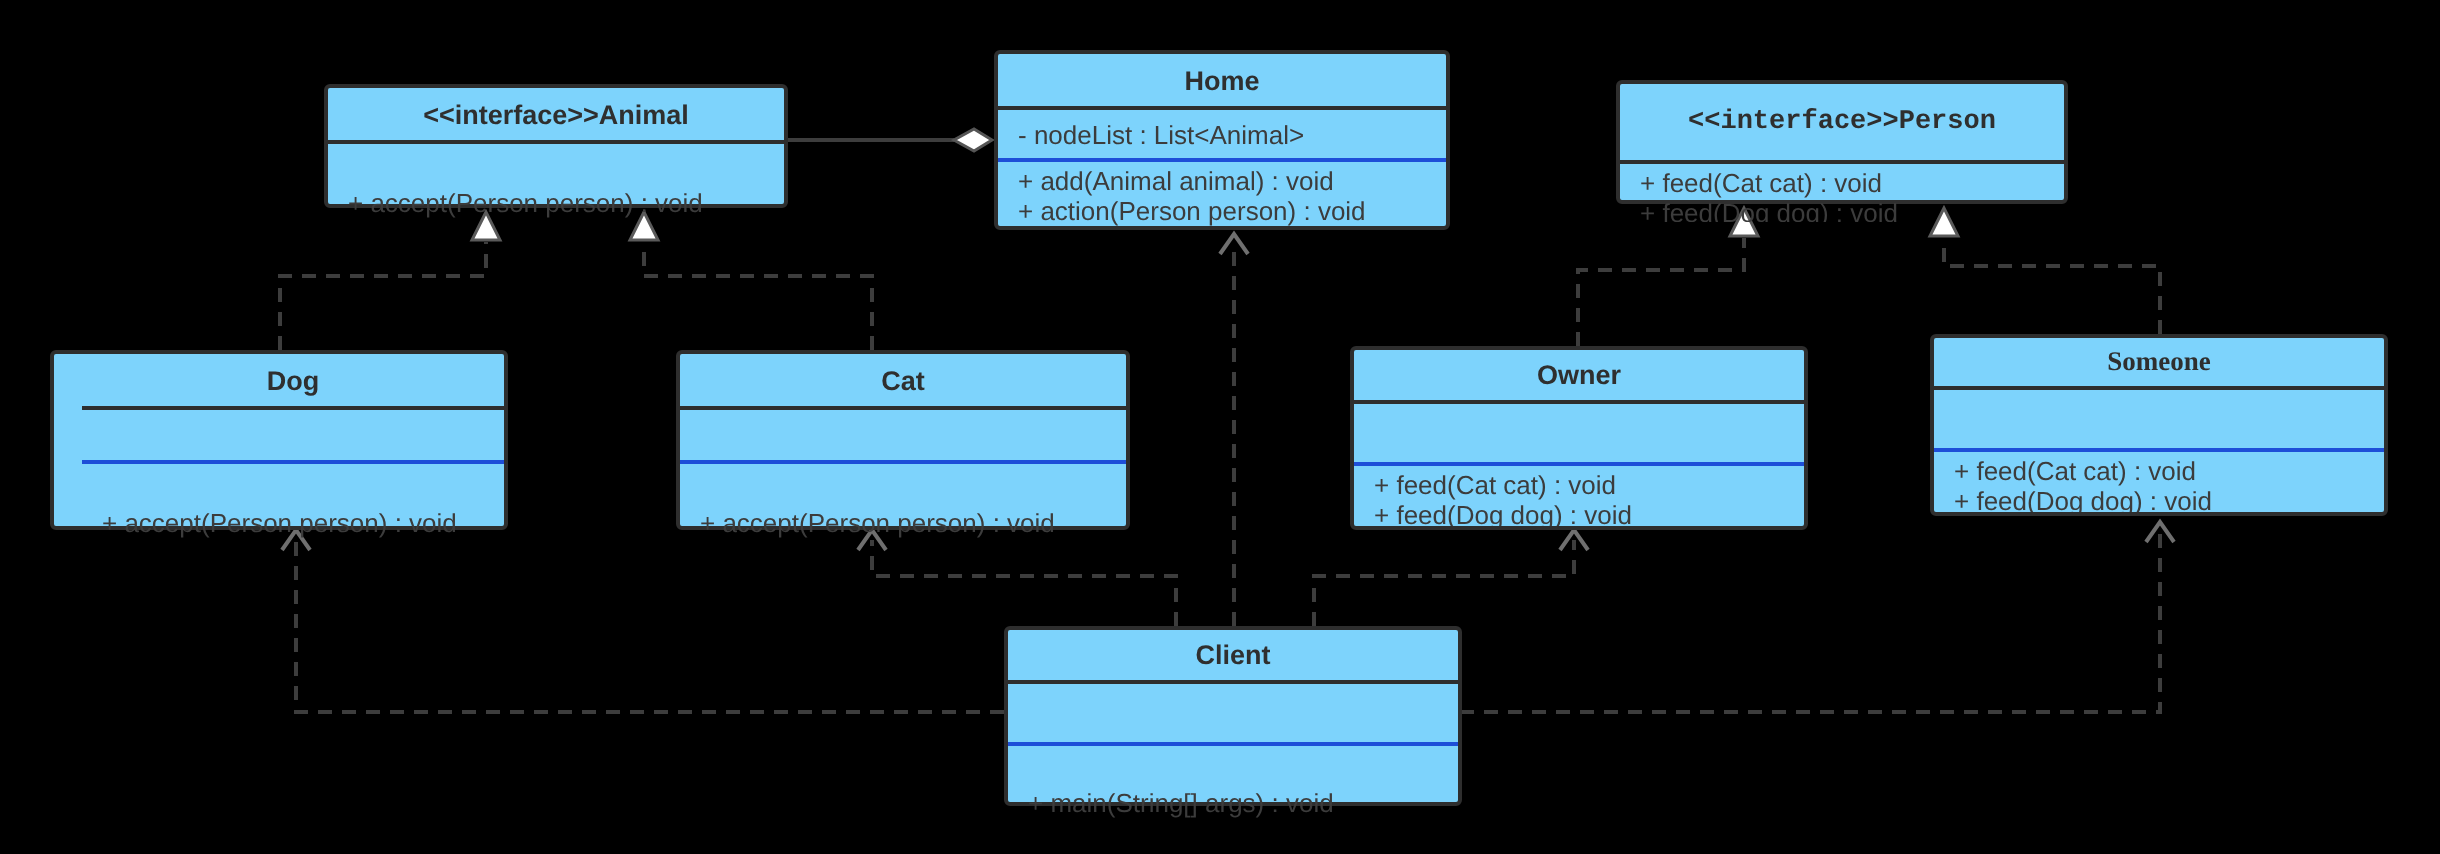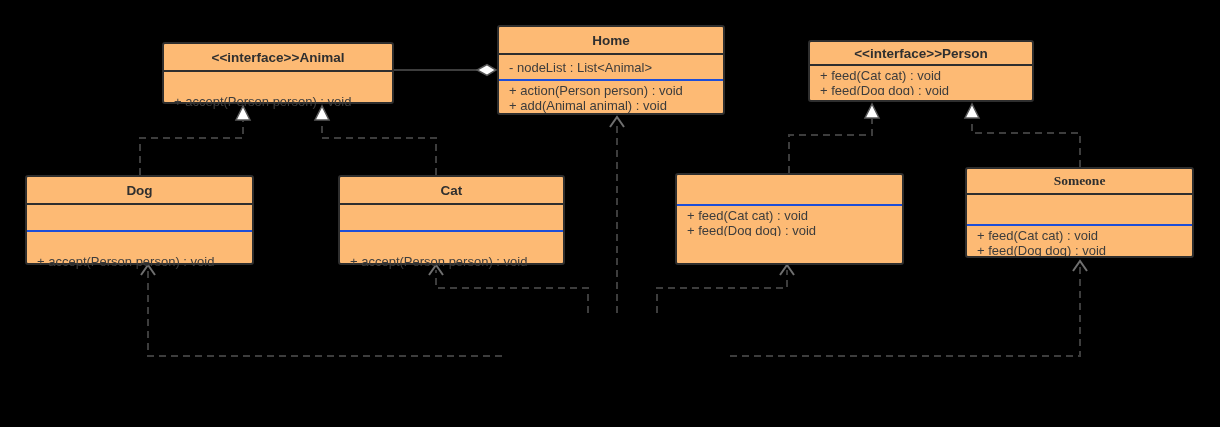--- a/index.html
+++ b/index.html
@@ -1,19 +1,19 @@
 <!DOCTYPE html>
 <html><head>
 <meta charset="utf-8">
 <style>
   html,body{margin:0;padding:0;background:#000;}
   .canvas{position:relative;width:1220px;height:427px;background:#000;overflow:hidden;
           font-family:"Liberation Sans","DejaVu Sans",sans-serif;}
   svg.wires{position:absolute;left:0;top:0;width:1220px;height:427px;}
-  .uml-class{position:absolute;box-sizing:border-box;background:#fdba74;
+  .uml-class{position:absolute;box-sizing:border-box;background:#7dd3fc;
              border:2px solid #2e2e2e;border-radius:3px;color:#3c3c3c;}
   .uml-title{box-sizing:border-box;display:flex;align-items:center;justify-content:center;
              font-weight:bold;font-size:13.5px;color:#2f2f2f;border-bottom:2px solid #2e2e2e;
              overflow:hidden;white-space:nowrap;}
   .uml-attrs{box-sizing:border-box;border-bottom:2px solid #1d4ed8;overflow:hidden;
              display:flex;flex-direction:column;justify-content:center;}
   .uml-methods{box-sizing:border-box;overflow:hidden;}
   .uml-methods.single{display:flex;flex-direction:column;justify-content:center;margin-top:14px;}
   .uml-methods.multi{padding-top:2px;}
   .uml-line{font-size:13px;line-height:15px;padding-left:10px;white-space:nowrap;color:#3c3c3c;}
@@ -82,60 +82,68 @@
       <div class="uml-line">+ accept(Person person) : void</div>
     </div>
   </div>
 
   <div class="uml-class" style="left:497px;top:25px;width:228px;height:90px;">
     <div class="uml-title" style="height:28px;">Home</div>
     <div class="uml-attrs" style="height:26px;">
       <div class="uml-line">- nodeList : List&lt;Animal&gt;</div>
     </div>
     <div class="uml-methods multi" style="height:32px;">
+      <div class="uml-line">+ add(Animal animal) : void</div>
       <div class="uml-line">+ action(Person person) : void</div>
-      <div class="uml-line">+ add(Animal animal) : void</div>
     </div>
   </div>
 
   <div class="uml-class" style="left:808px;top:40px;width:226px;height:62px;">
-    <div class="uml-title" style="height:24px;">&lt;&lt;interface&gt;&gt;Person</div>
+    <div class="uml-title" style="height:40px;font-family:Liberation Mono, monospace;">&lt;&lt;interface&gt;&gt;Person</div>
     <div class="uml-methods multi" style="height:29px;">
       <div class="uml-line">+ feed(Cat cat) : void</div>
       <div class="uml-line">+ feed(Dog dog) : void</div>
     </div>
   </div>
 
-  <div class="uml-class" style="left:25px;top:175px;width:229px;height:90px;">
+  <div class="uml-class" style="left:25px;top:175px;width:229px;height:90px;padding-left:14px;">
     <div class="uml-title" style="height:28px;">Dog</div>
     <div class="uml-attrs" style="height:27px;"></div>
     <div class="uml-methods single" style="height:31px;">
       <div class="uml-line">+ accept(Person person) : void</div>
     </div>
   </div>
 
   <div class="uml-class" style="left:338px;top:175px;width:227px;height:90px;">
     <div class="uml-title" style="height:28px;">Cat</div>
     <div class="uml-attrs" style="height:27px;"></div>
     <div class="uml-methods single" style="height:31px;">
       <div class="uml-line">+ accept(Person person) : void</div>
     </div>
   </div>
 
   <div class="uml-class" style="left:675px;top:173px;width:229px;height:92px;">
+    <div class="uml-title" style="height:27px;">Owner</div>
     <div class="uml-attrs" style="height:31px;"></div>
     <div class="uml-methods multi" style="height:30px;">
       <div class="uml-line">+ feed(Cat cat) : void</div>
       <div class="uml-line">+ feed(Dog dog) : void</div>
     </div>
   </div>
 
   <div class="uml-class" style="left:965px;top:167px;width:229px;height:91px;">
     <div class="uml-title" style="height:26px;font-family:Liberation Serif, serif;">Someone</div>
     <div class="uml-attrs" style="height:31px;"></div>
     <div class="uml-methods multi" style="height:30px;">
       <div class="uml-line">+ feed(Cat cat) : void</div>
       <div class="uml-line">+ feed(Dog dog) : void</div>
     </div>
   </div>
 
+  <div class="uml-class" style="left:502px;top:313px;width:229px;height:90px;">
+    <div class="uml-title" style="height:27px;">Client</div>
+    <div class="uml-attrs" style="height:31px;"></div>
+    <div class="uml-methods single" style="height:28px;">
+      <div class="uml-line">+ main(String[] args) : void</div>
+    </div>
+  </div>
 
 </div>
 
 </body></html>

